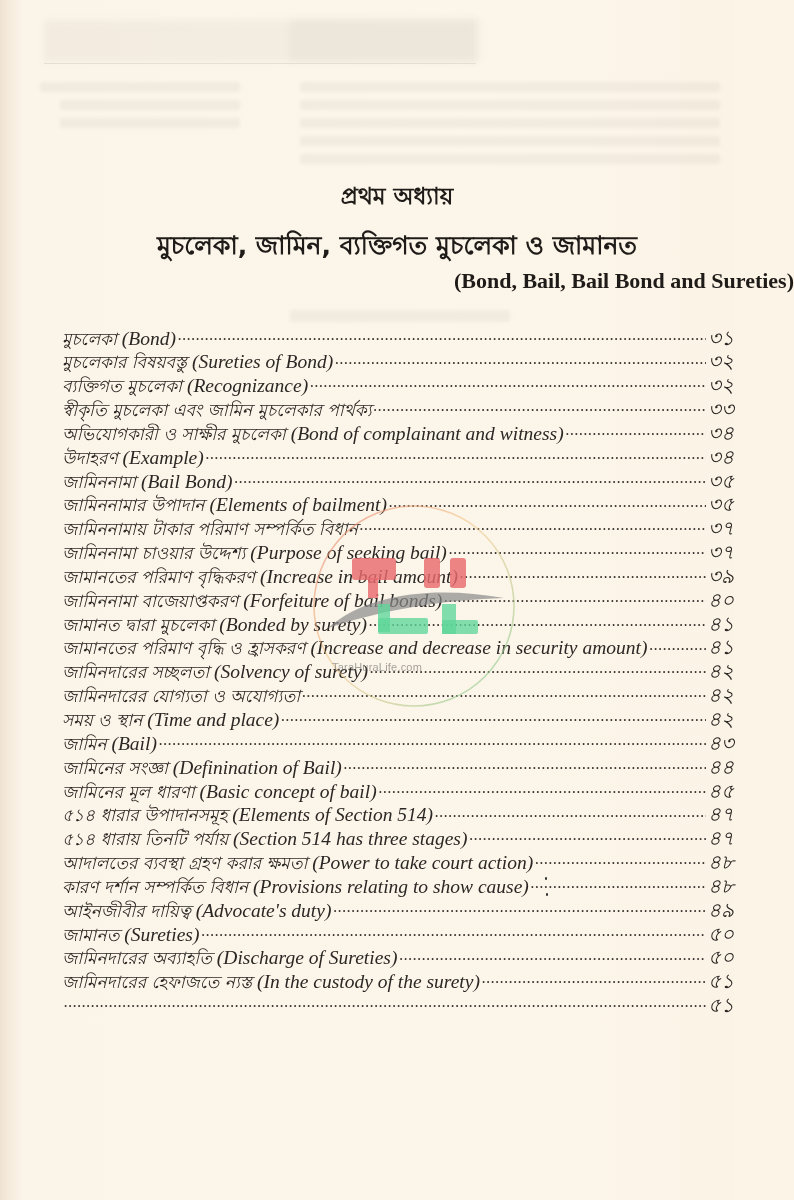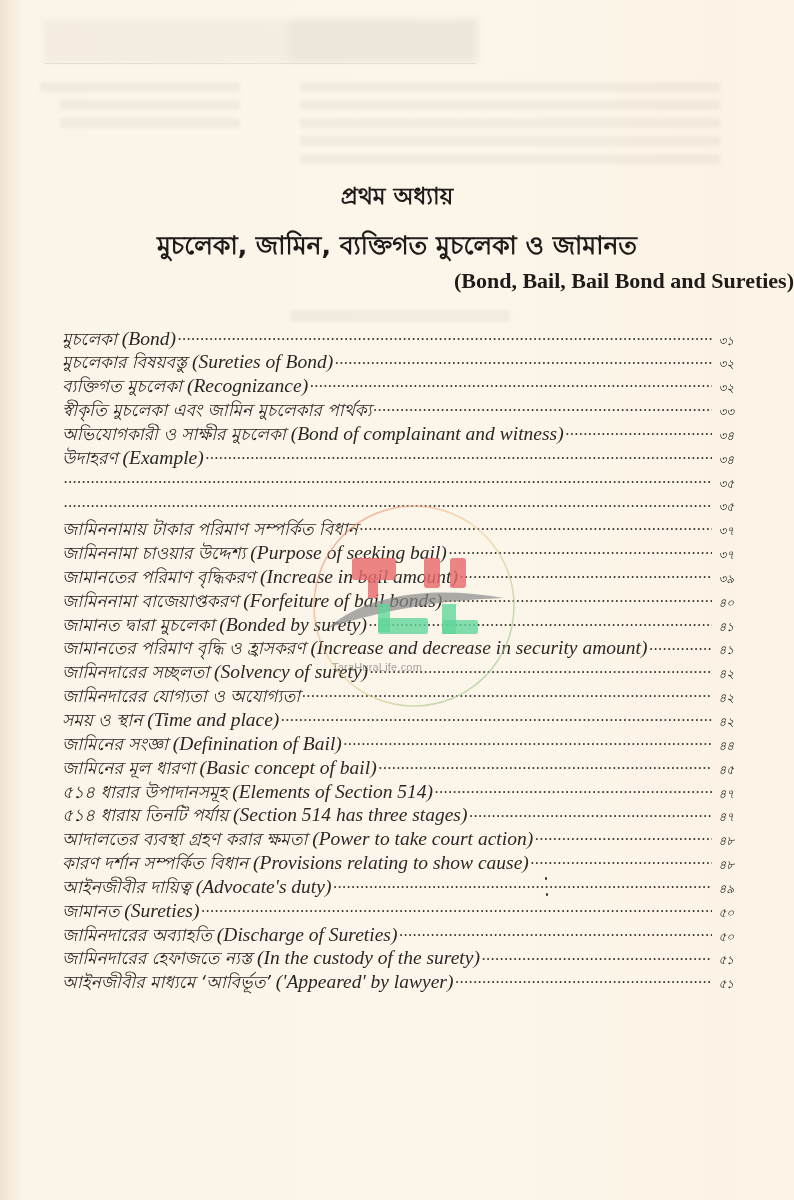--- a/index.html
+++ b/index.html
@@ -119,21 +119,21 @@
     position: absolute;
     left: 0;
     bottom: -2px;
     letter-spacing: 0.5px;
     font-size: 16px;
     color: #3a3430;
   }
   .toc-page {
     flex: 0 0 auto;
     font-family: "DejaVu Sans", "Liberation Sans", sans-serif;
-    font-size: 12px;
+    font-size: 20px;
     min-width: 20px;
     text-align: right;
   }
   
   .watermark {
     position: absolute;
     left: 308px; top: 500px;
     width: 212px; height: 212px;
     pointer-events: none;
   }
@@ -199,24 +199,26 @@
         <span class="toc-title"><span class="bn">অভিযোগকারী ও সাক্ষীর মুচলেকা</span> <span>(Bond of complainant and witness)</span></span>
         <span class="toc-leader"></span>
         <span class="toc-page">৩৪</span>
       </li>
     <li class="toc-row">
         <span class="toc-title"><span class="bn">উদাহরণ</span> <span>(Example)</span></span>
         <span class="toc-leader"></span>
         <span class="toc-page">৩৪</span>
       </li>
     <li class="toc-row">
+        <span class="toc-title"><span class="bn">জামিননামা</span> <span>(Bail Bond)</span></span>
         <span class="toc-leader"></span>
         <span class="toc-page">৩৫</span>
       </li>
     <li class="toc-row">
+        <span class="toc-title"><span class="bn">জামিননামার উপাদান</span> <span>(Elements of bailment)</span></span>
         <span class="toc-leader"></span>
         <span class="toc-page">৩৫</span>
       </li>
     <li class="toc-row">
         <span class="toc-title"><span class="bn">জামিননামায় টাকার পরিমাণ সম্পর্কিত বিধান</span> <span></span></span>
         <span class="toc-leader"></span>
         <span class="toc-page">৩৭</span>
       </li>
     <li class="toc-row">
         <span class="toc-title"><span class="bn">জামিননামা চাওয়ার উদ্দেশ্য</span> <span>(Purpose of seeking bail)</span></span>
@@ -252,20 +254,25 @@
         <span class="toc-title"><span class="bn">জামিনদারের যোগ্যতা ও অযোগ্যতা</span> <span></span></span>
         <span class="toc-leader"></span>
         <span class="toc-page">৪২</span>
       </li>
     <li class="toc-row">
         <span class="toc-title"><span class="bn">সময় ও স্থান</span> <span>(Time and place)</span></span>
         <span class="toc-leader"></span>
         <span class="toc-page">৪২</span>
       </li>
     <li class="toc-row">
+        <span class="toc-title"><span class="bn">জামিন</span> <span>(Bail)</span></span>
+        <span class="toc-leader"></span>
+        <span class="toc-page">৪৩</span>
+      </li>
+    <li class="toc-row">
         <span class="toc-title"><span class="bn">জামিনের সংজ্ঞা</span> <span>(Definination of Bail)</span></span>
         <span class="toc-leader"></span>
         <span class="toc-page">৪৪</span>
       </li>
     <li class="toc-row">
         <span class="toc-title"><span class="bn">জামিনের মূল ধারণা</span> <span> (Basic concept of bail)</span></span>
         <span class="toc-leader"></span>
         <span class="toc-page">৪৫</span>
       </li>
     <li class="toc-row">
@@ -302,21 +309,20 @@
         <span class="toc-title"><span class="bn">জামিনদারের অব্যাহতি</span> <span>(Discharge of Sureties)</span></span>
         <span class="toc-leader"></span>
         <span class="toc-page">৫০</span>
       </li>
     <li class="toc-row">
         <span class="toc-title"><span class="bn">জামিনদারের হেফাজতে ন্যস্ত</span> <span>(In the custody of the surety)</span></span>
         <span class="toc-leader"></span>
         <span class="toc-page">৫১</span>
       </li>
     <li class="toc-row">
-        <span class="toc-title"><span class="bn">আইনজীবীর মাধ্যমে ‘আবির্ভূত’</span> <span>('Appeared' by lawyer)</span></span>
         <span class="toc-leader"></span>
         <span class="toc-page">৫১</span>
       </li>
   </ul>
 
   <div class="stray-dot" style="left:545px;top:877px;"></div>
   <div class="stray-dot" style="left:546px;top:893px;"></div>
 
   <svg class="watermark" viewBox="0 0 212 212">
     <defs>

